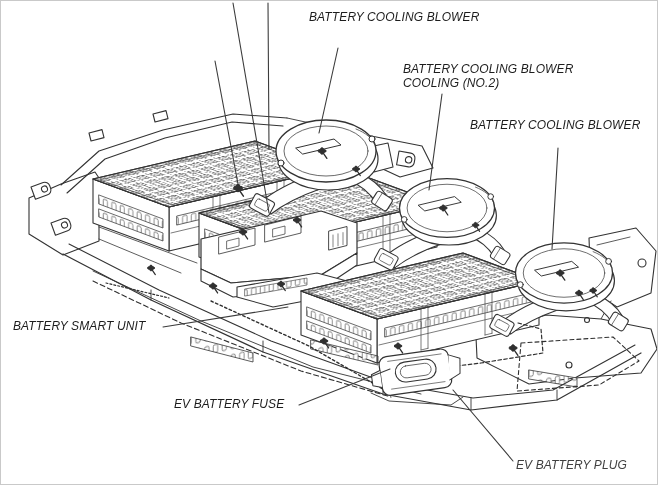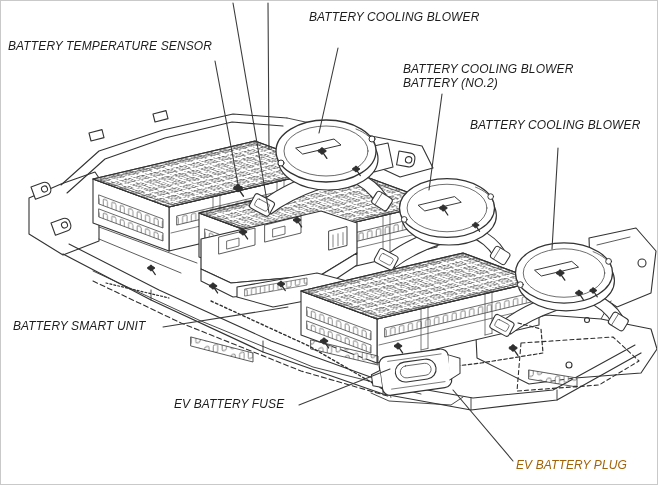--- a/index.html
+++ b/index.html
@@ -204,22 +204,21 @@
           <line x1="162" y1="326" x2="287" y2="306" stroke="#3c3c3c" stroke-width="1.1"></line>
           <line x1="298" y1="404" x2="389" y2="368" stroke="#3c3c3c" stroke-width="1.1"></line>
           <line x1="512" y1="460" x2="452" y2="389" stroke="#3c3c3c" stroke-width="1.1"></line>
           <line x1="232" y1="2" x2="268" y2="212" stroke="#3c3c3c" stroke-width="1.1"></line>
           <line x1="267" y1="2" x2="268" y2="148" stroke="#3c3c3c" stroke-width="1.1"></line>
         </g>
 </g>
 </svg>
 
 <div id="labels-layer">
-      <div class="label" style="left: 7px; top: 39px; color: rgb(29, 29, 29);"><div>BATTERY TEMPERATURE SENSOR</div></div>
       <div class="label" style="left: 308px; top: 10px; color: rgb(29, 29, 29);"><div>BATTERY COOLING BLOWER</div></div>
-      <div class="label" style="left: 402px; top: 62px; color: rgb(29, 29, 29);"><div>BATTERY COOLING BLOWER</div><div>BATTERY (NO.2)</div></div>
+      <div class="label" style="left: 402px; top: 62px; color: rgb(29, 29, 29);"><div>BATTERY COOLING BLOWER</div><div>COOLING (NO.2)</div></div>
       <div class="label" style="left: 469px; top: 118px; color: rgb(29, 29, 29);"><div>BATTERY COOLING BLOWER</div></div>
       <div class="label" style="left: 12px; top: 319px; color: rgb(29, 29, 29);"><div>BATTERY SMART UNIT</div></div>
       <div class="label" style="left: 173px; top: 397px; color: rgb(29, 29, 29);"><div>EV BATTERY FUSE</div></div>
-      <div class="label" style="left: 515px; top: 458px; color: #a16207;"><div>EV BATTERY PLUG</div></div>
+      <div class="label" style="left: 515px; top: 458px; color: #404040;"><div>EV BATTERY PLUG</div></div>
     </div>
 
 </div>
 
 </body></html>

